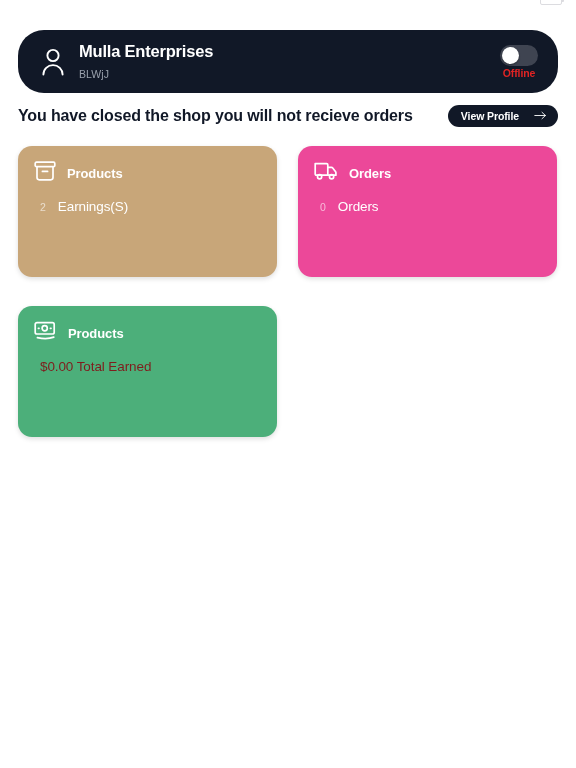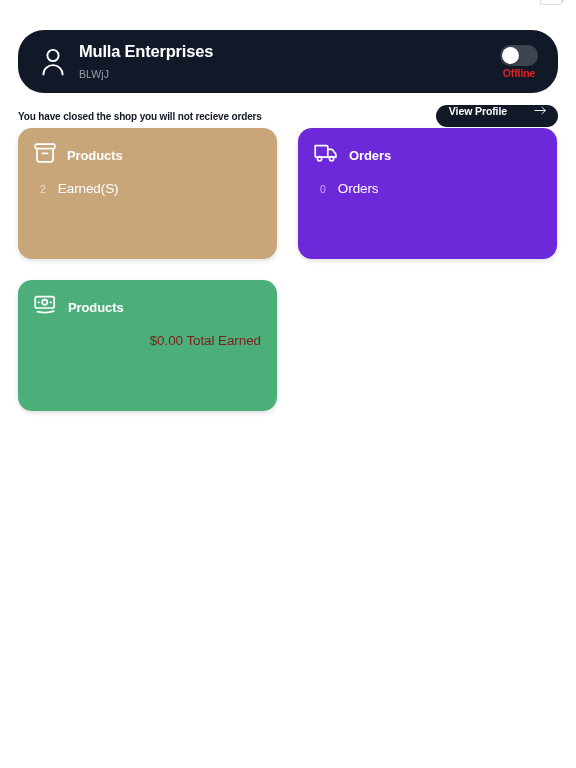--- a/index.html
+++ b/index.html
@@ -132,48 +132,48 @@
   
   .notice-row {
     margin-top: 12px;
     height: 22px;
     display: flex;
     align-items: center;
     justify-content: space-between;
   }
   .notice-text {
     color: #111827;
-    font-size: 10px;
+    font-size: 16px;
     font-weight: bold;
     letter-spacing: -0.15px;
   }
   .view-profile-btn {
     background: #111827;
     color: #ffffff;
     border: none;
     border-radius: 20px;
     height: 22px;
     padding: 0 11px 0 13px;
     display: flex;
-    gap: 27px;
+    align-items: center;
+    gap: 15px;
     font-family: "Liberation Sans", sans-serif;
     font-size: 10.5px;
     font-weight: bold;
     letter-spacing: -0.1px;
     cursor: pointer;
   }
   .arrow-icon { display: block; }
 
   
   .card-grid {
-    margin-top: 1px;
+    margin-top: 19px;
     display: flex;
     flex-wrap: wrap;
-    gap: 21px 21px;
-    text-align: right;
+    gap: 29px 21px;
   }
   .stat-card {
     width: 259px;
     height: 131px;
     border-radius: 14px;
     box-sizing: border-box;
     padding: 14px 16px 0 16px;
     box-shadow: 0 2px 5px rgba(0,0,0,.13);
     cursor: pointer;
     position: relative;
@@ -270,25 +270,25 @@
           <svg width="22" height="22" viewBox="0 0 22 22" fill="none" xmlns="http://www.w3.org/2000/svg">
             <rect x="1.2" y="2.2" width="19.6" height="4.4" rx="1.2" stroke="#ffffff" stroke-width="1.7"></rect>
             <path d="M3 7.2v10.4c0 1.2 1 2.2 2.2 2.2h11.6c1.2 0 2.2-1 2.2-2.2V7.2" stroke="#ffffff" stroke-width="1.7" stroke-linecap="round"></path>
             <path d="M8.4 11.4h5.2" stroke="#ffffff" stroke-width="1.7" stroke-linecap="round"></path>
           </svg>
         </span>
         <span class="card-title">Products</span>
       </div>
       <div class="card-body">
         <span class="card-count">2</span>
-        <span class="card-label">Earned(S)</span>
-      </div>
-    </div>
-
-    <div class="stat-card" style="background:#6d28d9">
+        <span class="card-label">Earnings(S)</span>
+      </div>
+    </div>
+
+    <div class="stat-card" style="background:#ec4899">
       <div class="card-head">
         <span class="card-icon">
           <svg width="24" height="20" viewBox="0 0 24 20" fill="none" xmlns="http://www.w3.org/2000/svg">
             <path d="M1.2 2.6h11.4c.7 0 1.2.5 1.2 1.2v10.4H2.4c-.7 0-1.2-.5-1.2-1.2V2.6z" stroke="#ffffff" stroke-width="1.7" stroke-linejoin="round"></path>
             <path d="M13.8 6.4h3.7c.5 0 .9.2 1.2.6l2.9 3.7c.2.3.3.6.3.9v2.6h-8.1" stroke="#ffffff" stroke-width="1.7" stroke-linejoin="round"></path>
             <circle cx="5.6" cy="15.8" r="2.1" stroke="#ffffff" stroke-width="1.7"></circle>
             <circle cx="17.6" cy="15.8" r="2.1" stroke="#ffffff" stroke-width="1.7"></circle>
           </svg>
         </span>
         <span class="card-title">Orders</span>

